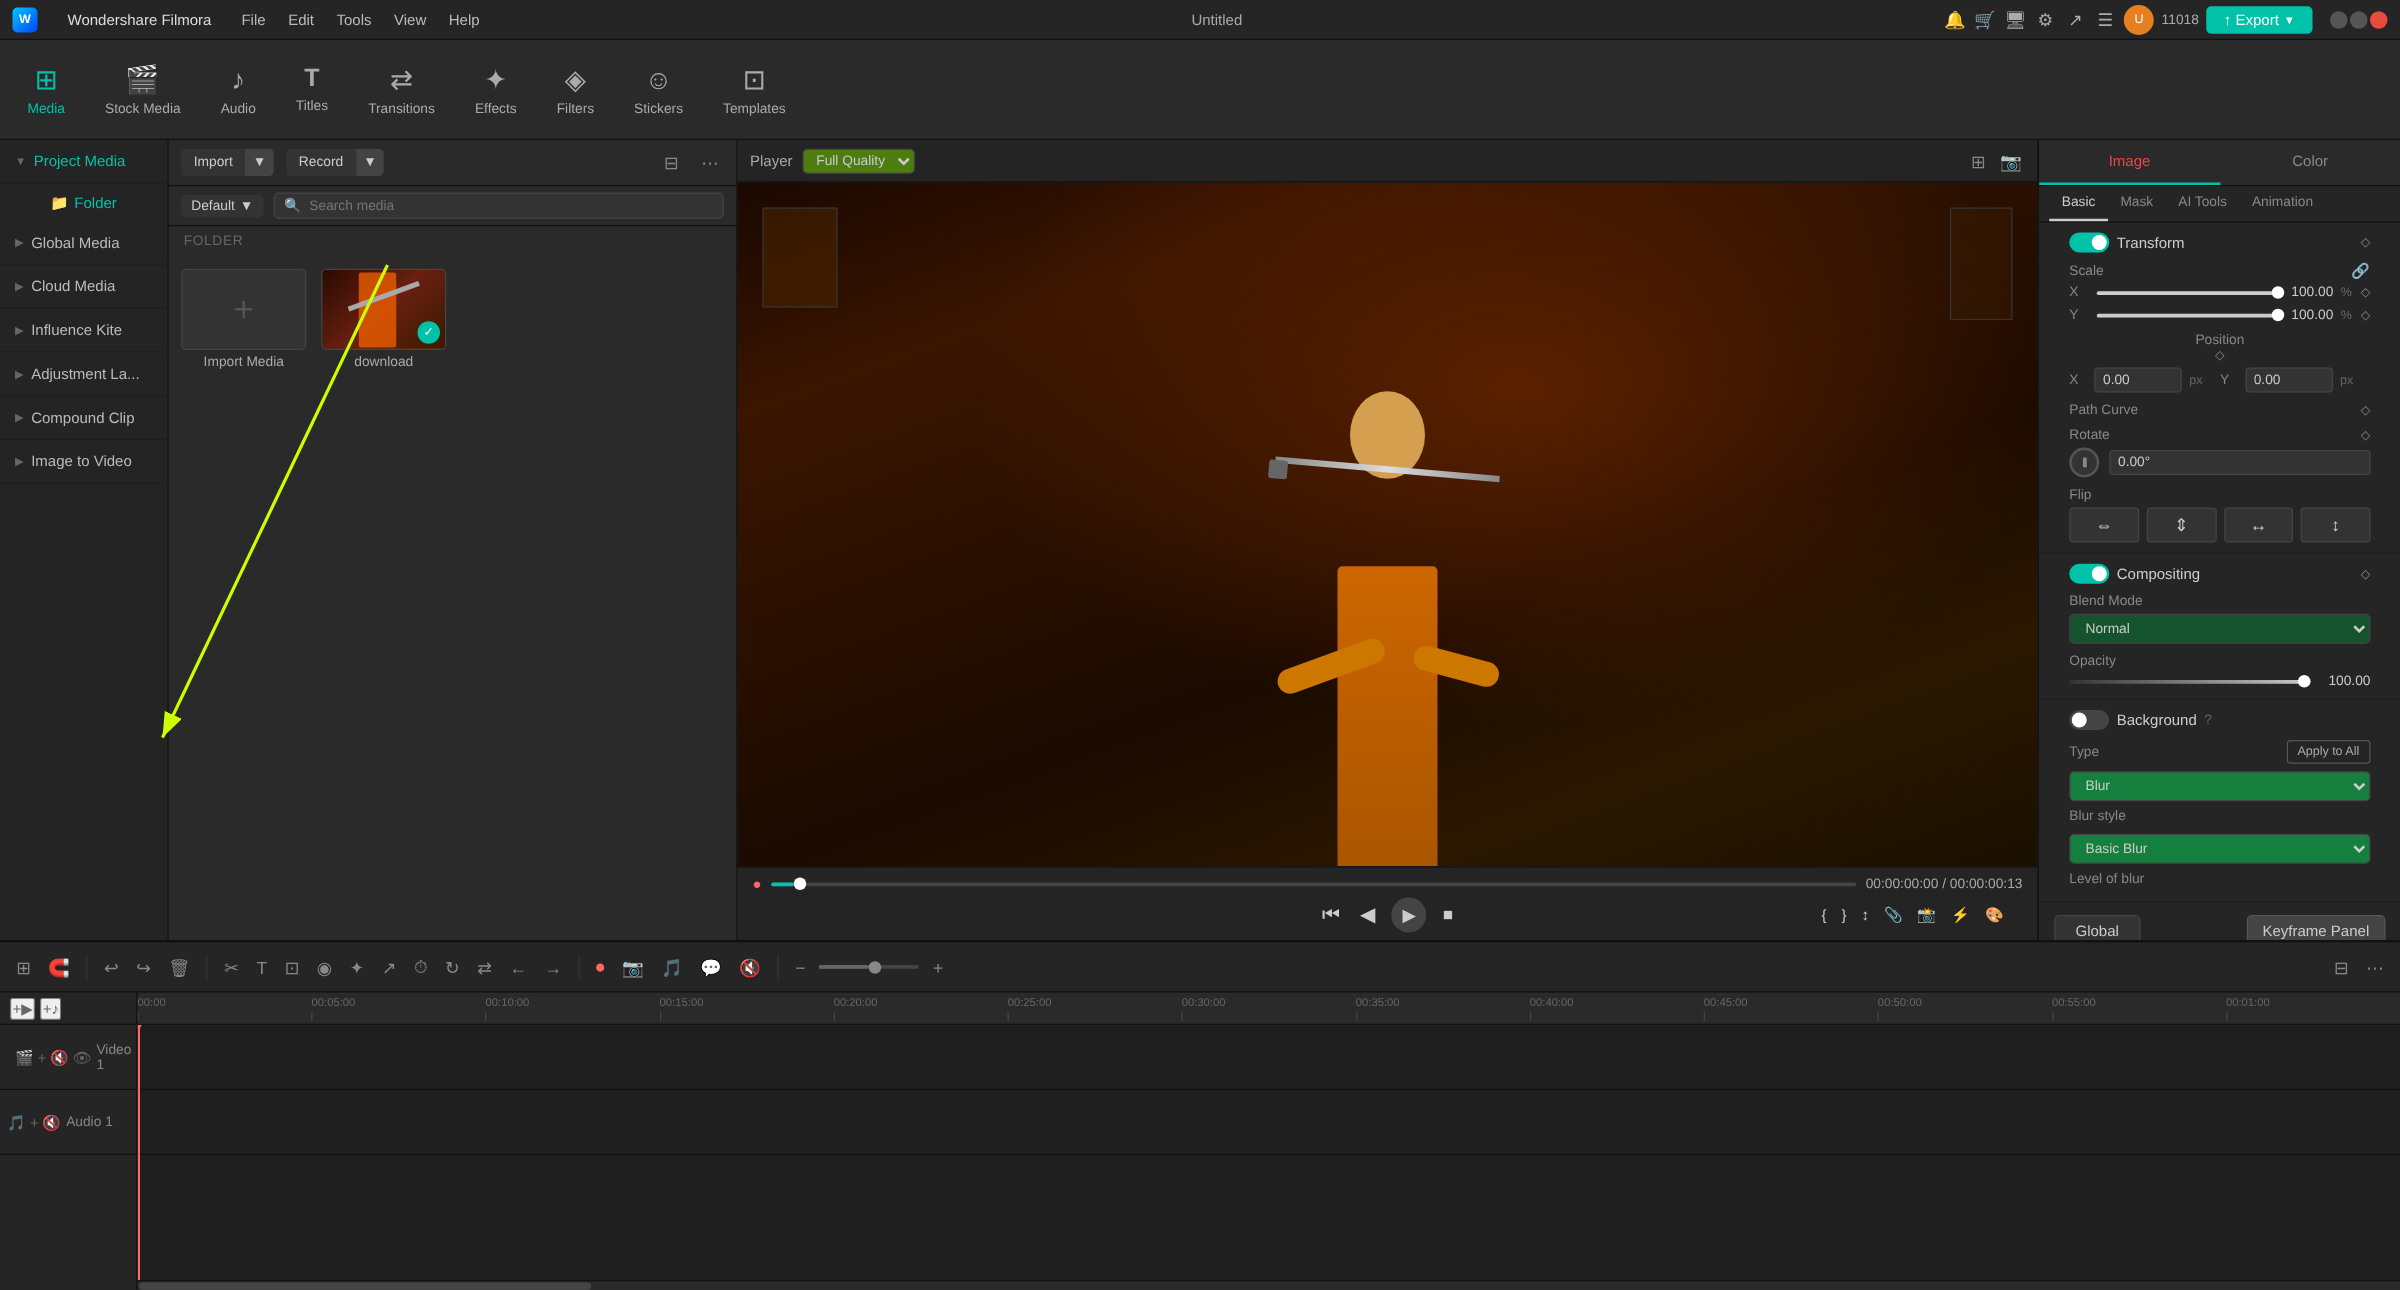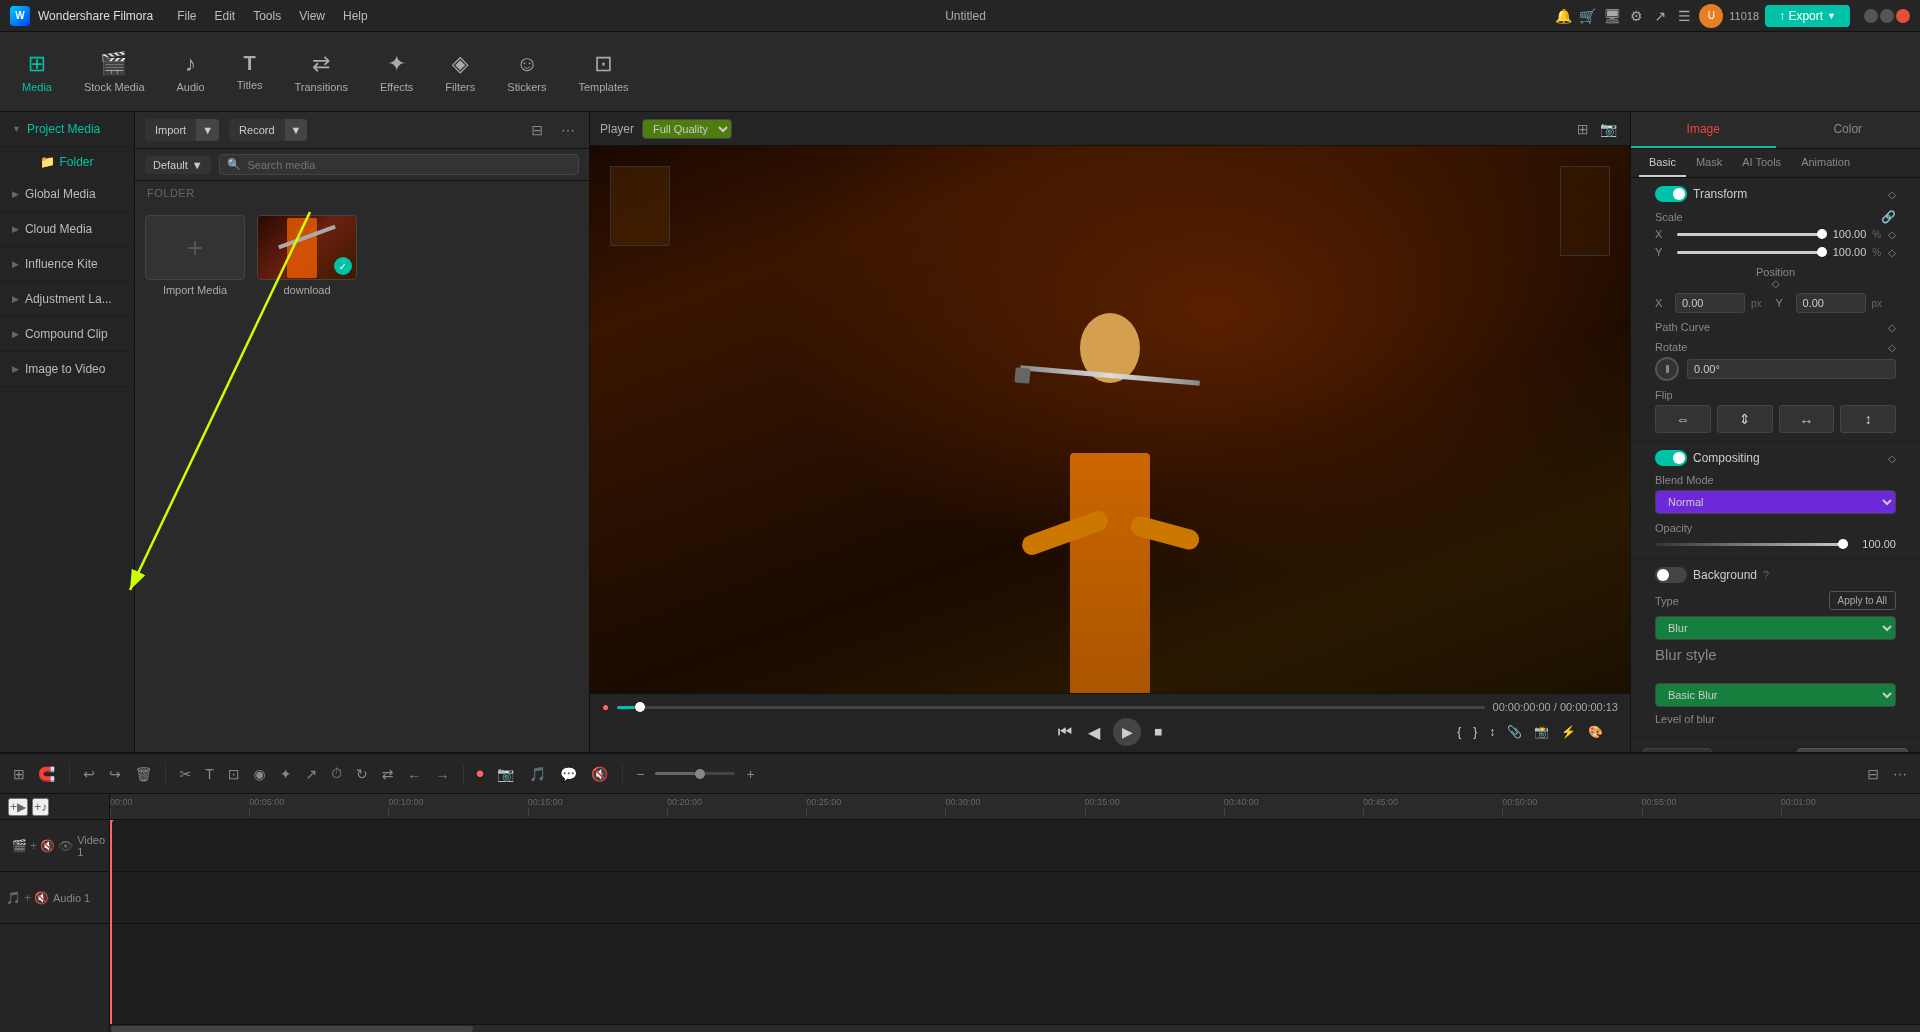--- a/index.html
+++ b/index.html
@@ -26,21 +26,21 @@
       border-bottom: 1px solid #111;
       flex-shrink: 0;
     }
     .title-bar .app-icon {
       width: 20px; height: 20px;
       background: linear-gradient(135deg, #00c8ff, #0044ff);
       border-radius: 4px;
       display: flex; align-items: center; justify-content: center;
       font-size: 10px; color: white; font-weight: bold;
     }
-    .title-bar .app-name { color: #ddd; font-size: 12px; }
+    .title-bar .app-name { color: #ddd; font-size: 12px; margin-left: 16px; }
     .title-bar .menus { display: flex; gap: 2px; margin-left: 8px; }
     .title-bar .menu-item {
       color: #bbb; font-size: 12px; padding: 4px 8px;
       cursor: pointer; border-radius: 3px;
     }
     .title-bar .center { flex: 1; text-align: center; color: #aaa; font-size: 12px; }
     .title-bar .right-icons { display: flex; align-items: center; gap: 6px; }
     .title-bar .right-icons .icon-btn {
       width: 18px; height: 18px; color: #aaa; cursor: pointer; font-size: 14px;
       display: flex; align-items: center; justify-content: center;
@@ -493,21 +493,21 @@
       color: #ccc;
       padding: 3px 6px;
       border-radius: 3px;
       font-size: 11px;
       width: 70px;
     }
     .pos-unit { color: #666; font-size: 10px; }
 
     .blend-select {
       width: 100%;
-      background: #6d28d9;
+      background: #14532d;
       border: 1px solid #444;
       color: #ccc;
       padding: 4px 8px;
       border-radius: 4px;
       font-size: 11px;
       cursor: pointer;
     }
     .opacity-row {
       display: flex;
       align-items: center;
@@ -1189,21 +1189,21 @@
         </div>
       </div>
       <div class="type-apply-row" style="margin-bottom:6px;">
         <span style="color:#888;font-size:11px;flex:1;">Type</span>
         <button class="apply-btn">Apply to All</button>
       </div>
       <select class="blur-select" style="margin-bottom:6px;">
         <option>Blur</option>
       </select>
       <div style="margin-bottom:6px;">
-        <span style="color:#888;font-size:15px;display:block;margin-bottom:20px;">Blur style</span>
+        <span style="color:#888;font-size:11px;display:block;margin-bottom:8px;">Blur style</span>
         <select class="blur-select">
           <option>Basic Blur</option>
         </select>
       </div>
       <div>
         <span style="color:#888;font-size:11px;display:block;margin-bottom:4px;">Level of blur</span>
       </div>
     </div>
 
     <div class="bottom-btns">

